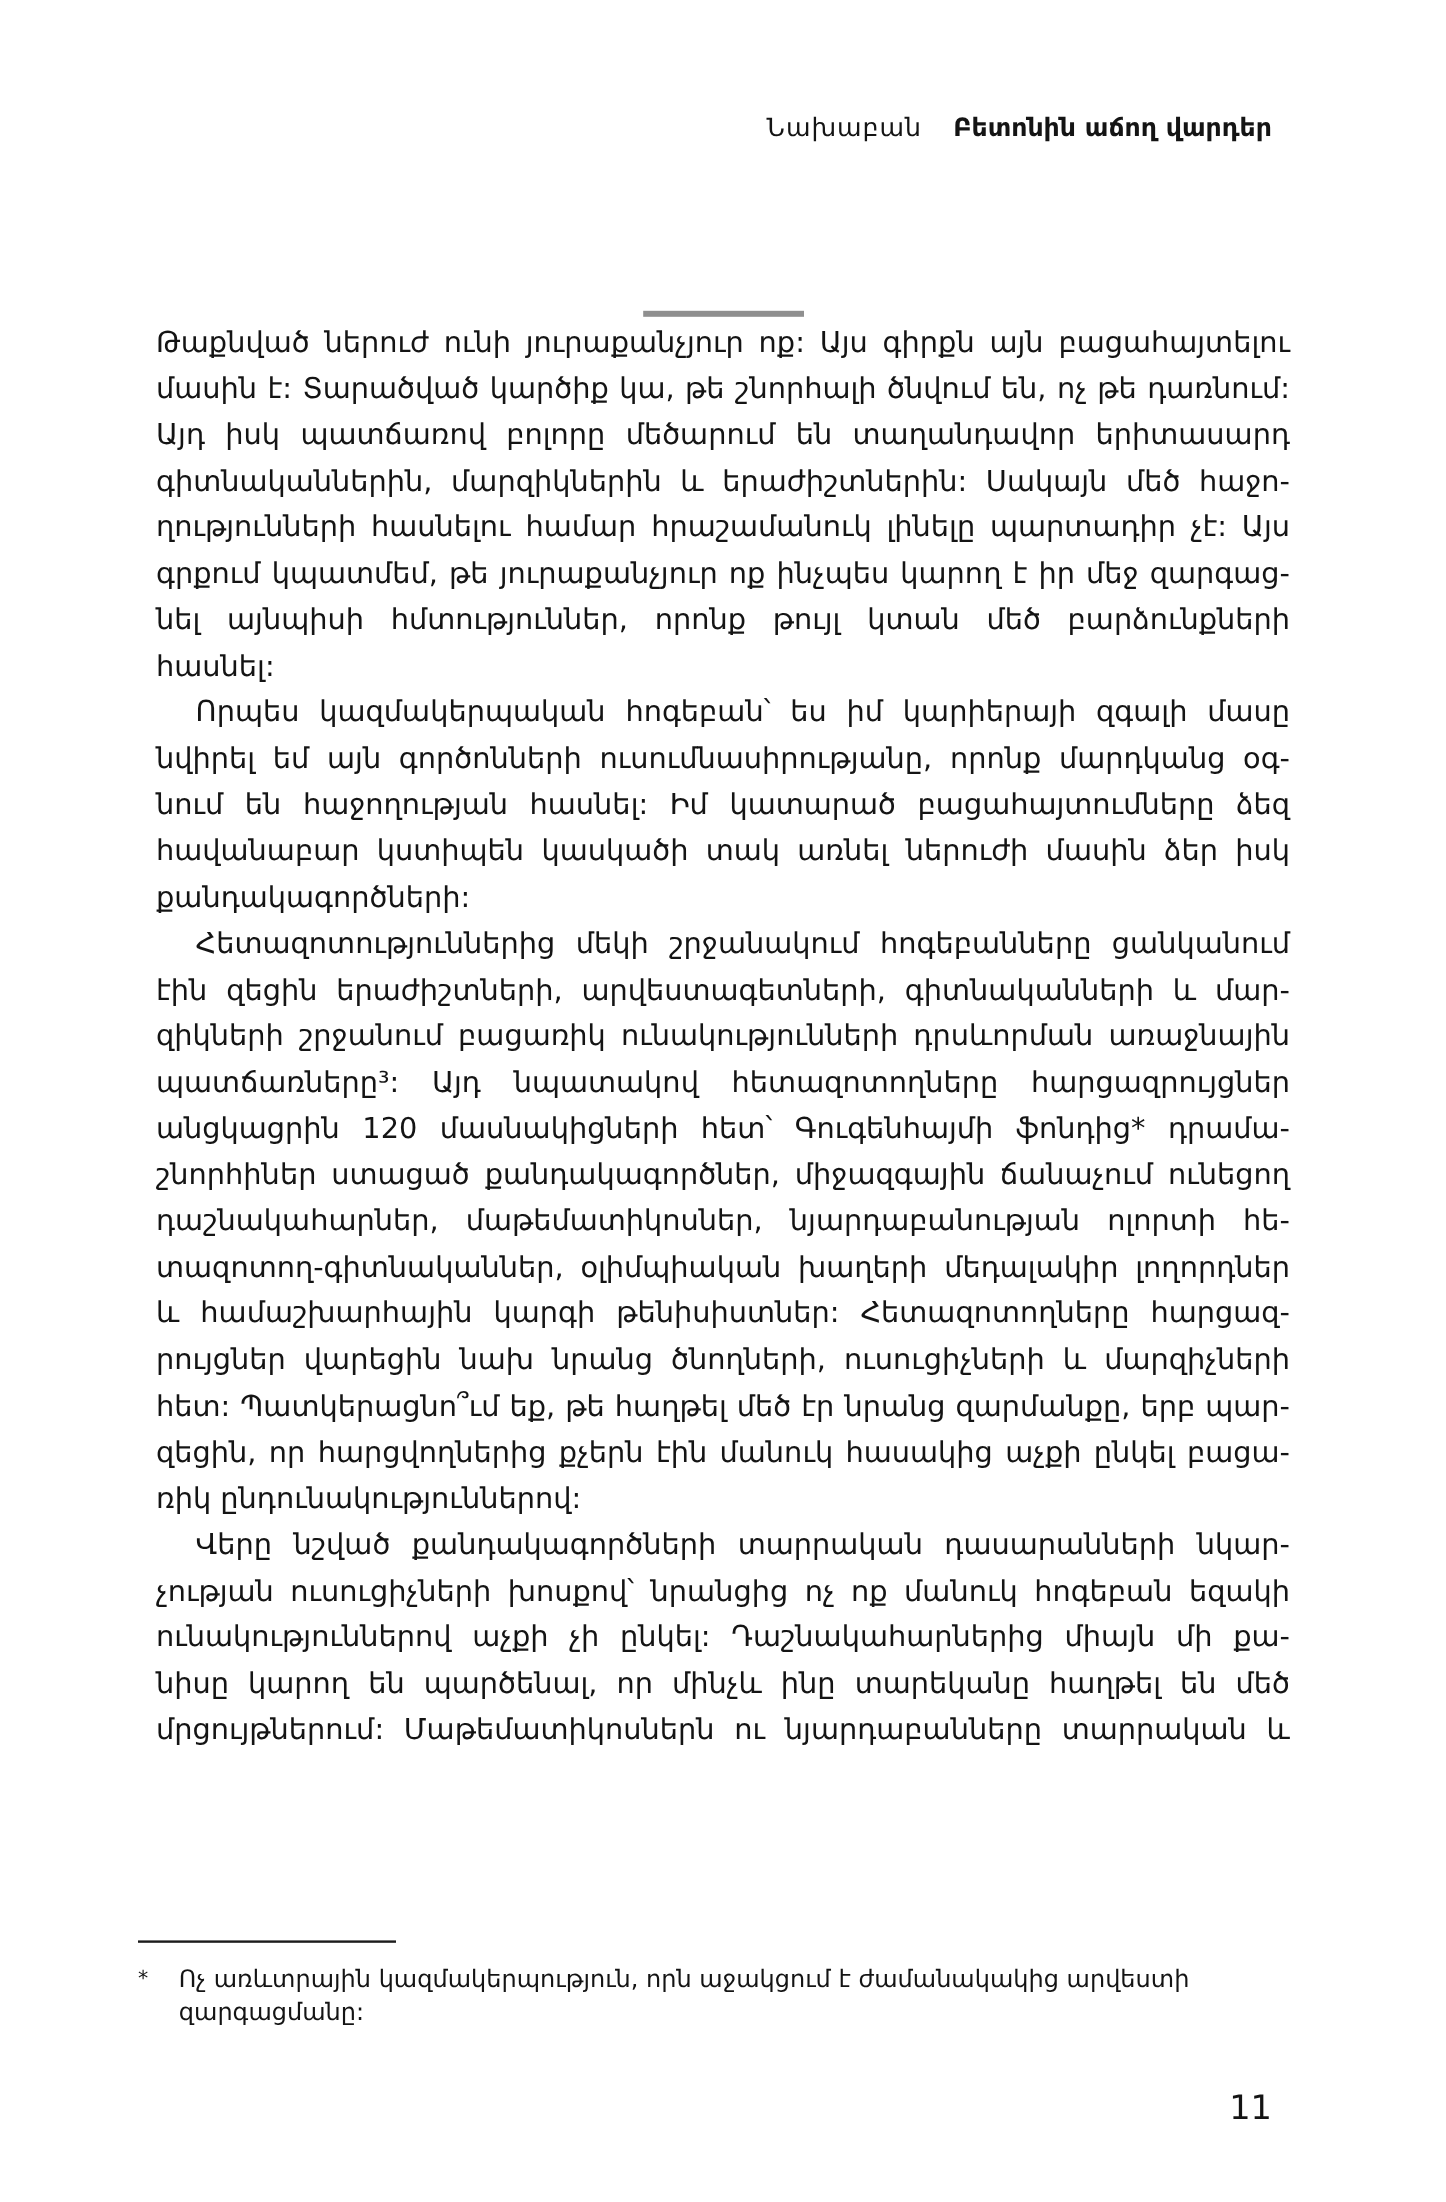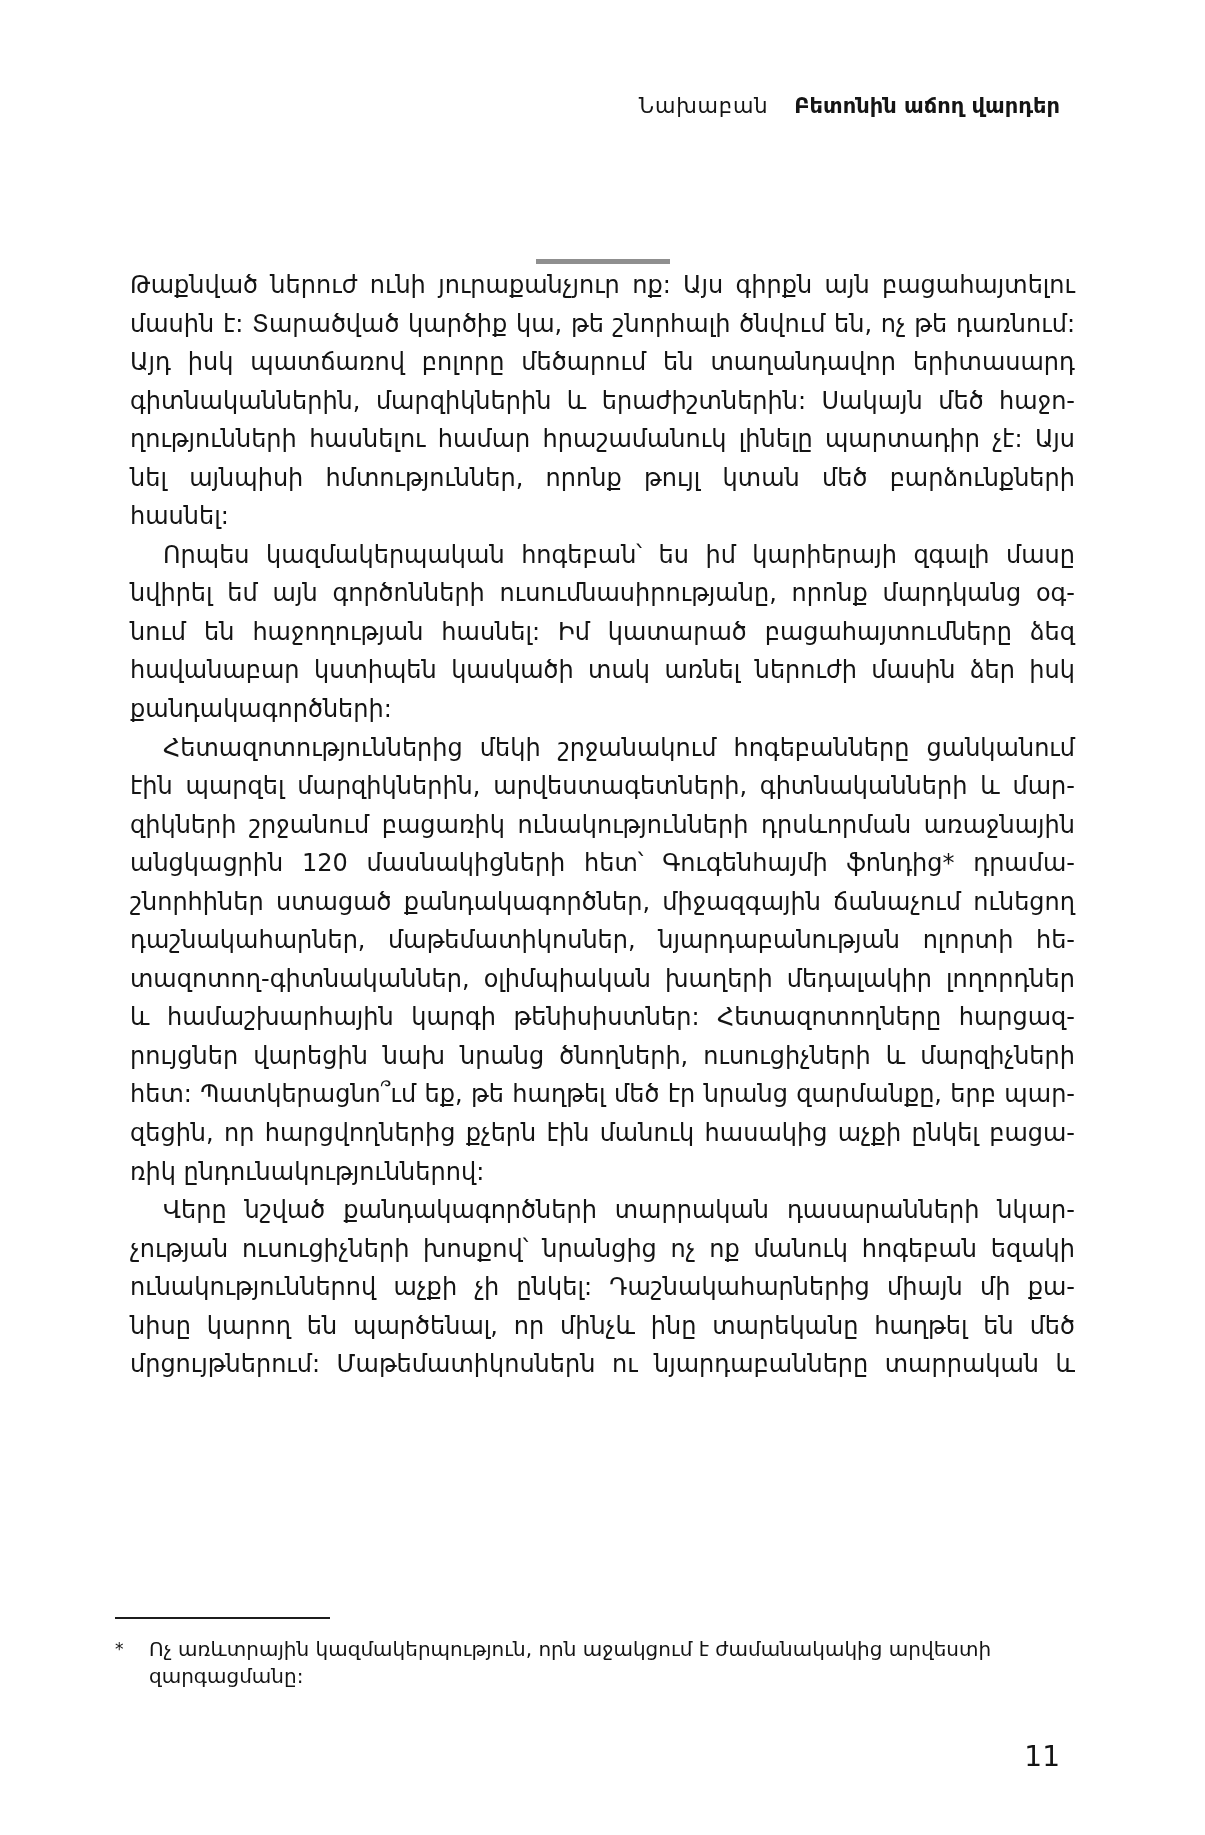--- a/index.html
+++ b/index.html
@@ -101,29 +101,31 @@
   </div>
 
   <div class="divider"></div>
 
   <div class="body-text">
       <div class="line">Թաքնված ներուժ ունի յուրաքանչյուր ոք: Այս գիրքն այն բացահայտելու</div>
       <div class="line">մասին է: Տարածված կարծիք կա, թե շնորհալի ծնվում են, ոչ թե դառնում:</div>
       <div class="line">Այդ իսկ պատճառով բոլորը մեծարում են տաղանդավոր երիտասարդ</div>
       <div class="line">գիտնականներին, մարզիկներին և երաժիշտներին: Սակայն մեծ հաջո-</div>
       <div class="line">ղությունների հասնելու համար հրաշամանուկ լինելը պարտադիր չէ: Այս</div>
+      <div class="line">գրքում կպատմեմ, թե յուրաքանչյուր ոք ինչպես կարող է իր մեջ զարգաց-</div>
       <div class="line last">նել այնպիսի հմտություններ, որոնք թույլ կտան մեծ բարձունքների հասնել:</div>
       <div class="line indent">Որպես կազմակերպական հոգեբան՝ ես իմ կարիերայի զգալի մասը</div>
       <div class="line">նվիրել եմ այն գործոնների ուսումնասիրությանը, որոնք մարդկանց օգ-</div>
       <div class="line">նում են հաջողության հասնել: Իմ կատարած բացահայտումները ձեզ</div>
       <div class="line">հավանաբար կստիպեն կասկածի տակ առնել ներուժի մասին ձեր իսկ</div>
       <div class="line last">քանդակագործների:</div>
       <div class="line indent">Հետազոտություններից մեկի շրջանակում հոգեբանները ցանկանում</div>
-      <div class="line">էին պարզել մարզիկներին, արվեստագետների, գիտնականների և մար-</div>
+      <div class="line">էին զեցին երաժիշտների, արվեստագետների, գիտնականների և մար-</div>
       <div class="line">զիկների շրջանում բացառիկ ունակությունների դրսևորման առաջնային</div>
+      <div class="line">պատճառները³: Այդ նպատակով հետազոտողները հարցազրույցներ</div>
       <div class="line">անցկացրին 120 մասնակիցների հետ՝ Գուգենհայմի ֆոնդից* դրամա-</div>
       <div class="line">շնորհիներ ստացած քանդակագործներ, միջազգային ճանաչում ունեցող</div>
       <div class="line">դաշնակահարներ, մաթեմատիկոսներ, նյարդաբանության ոլորտի հե-</div>
       <div class="line">տազոտող-գիտնականներ, օլիմպիական խաղերի մեդալակիր լողորդներ</div>
       <div class="line">և համաշխարհային կարգի թենիսիստներ: Հետազոտողները հարցազ-</div>
       <div class="line">րույցներ վարեցին նախ նրանց ծնողների, ուսուցիչների և մարզիչների</div>
       <div class="line">հետ: Պատկերացնո՞ւմ եք, թե հաղթել մեծ էր նրանց զարմանքը, երբ պար-</div>
       <div class="line">զեցին, որ հարցվողներից քչերն էին մանուկ հասակից աչքի ընկել բացա-</div>
       <div class="line last">ռիկ ընդունակություններով:</div>
       <div class="line indent">Վերը նշված քանդակագործների տարրական դասարանների նկար-</div>

